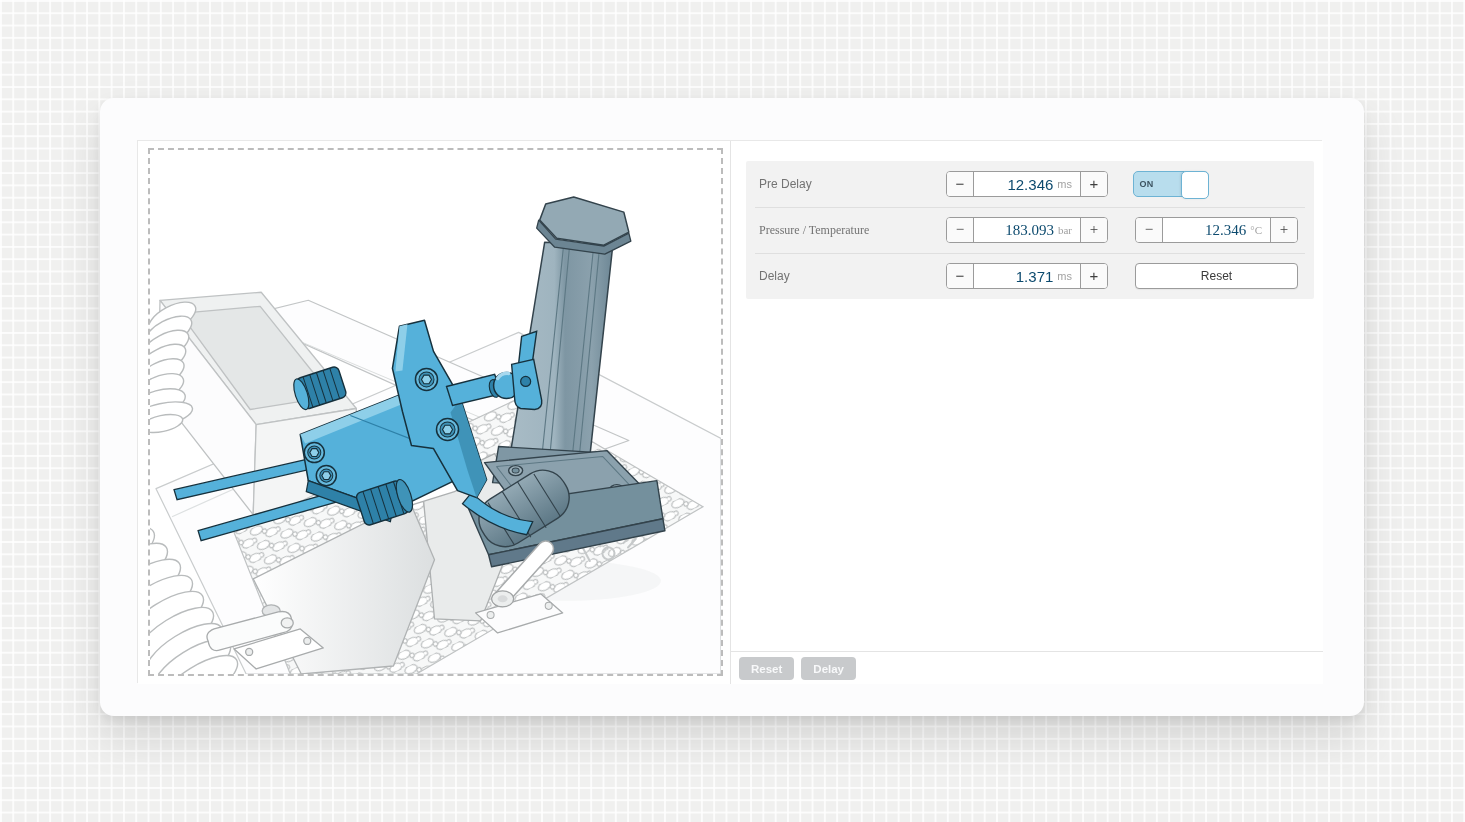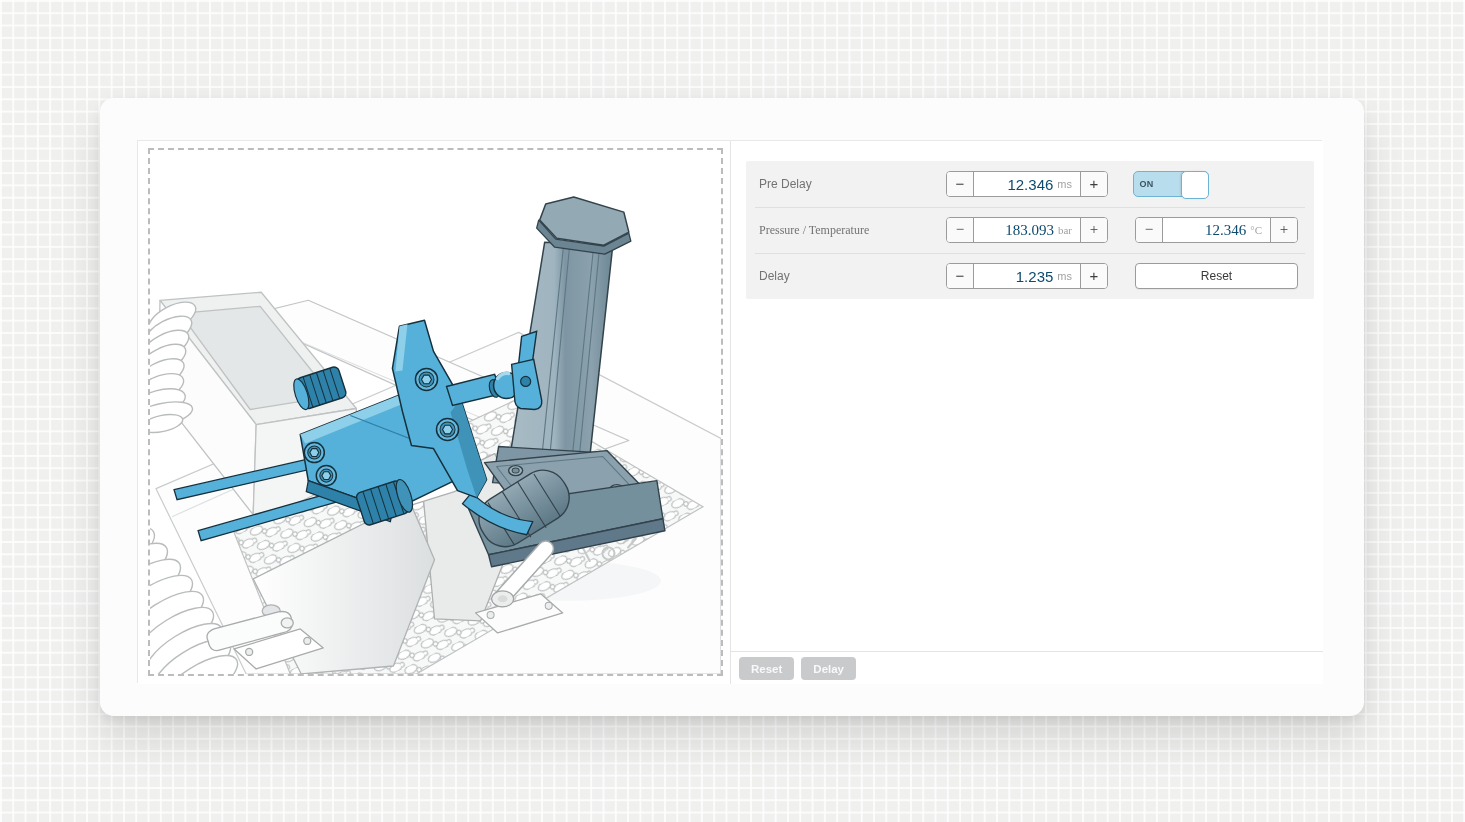--- a/index.html
+++ b/index.html
@@ -312,21 +312,21 @@
             <button class="step plus">+</button>
           </div>
         </div>
         <div class="row-sep sep2"></div>
 
         <div class="row r2">
           <span class="row-label">Delay</span>
           <div class="stepper">
             <button class="step minus">−</button>
             <div class="step-value">
-              <span class="step-num">1.235</span>
+              <span class="step-num">1.371</span>
               <span class="step-unit">ms</span>
             </div>
             <button class="step plus">+</button>
           </div>
           <button class="reset-row-btn">Reset</button>
         </div>
       </div>
 
       <div class="footer-sep"></div>
       <div class="action-bar">

